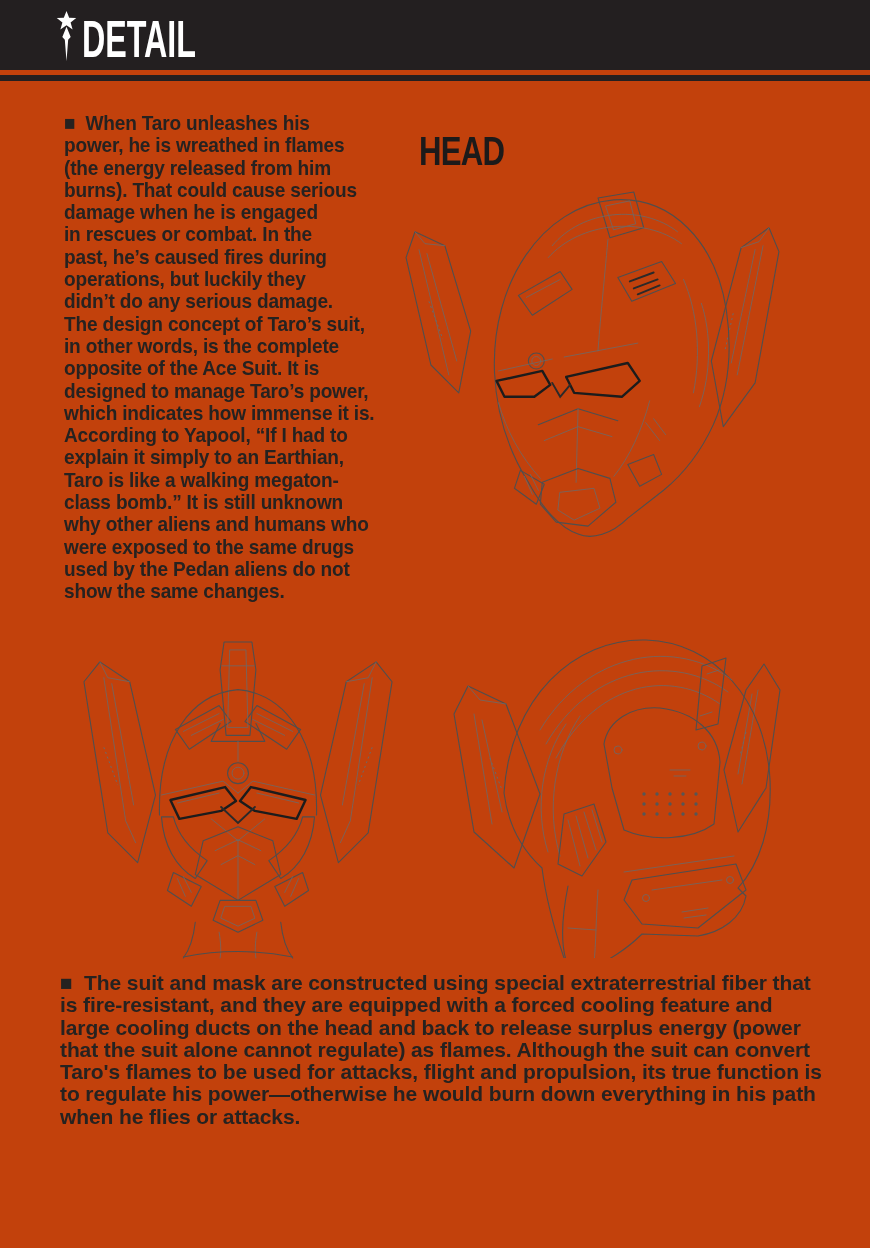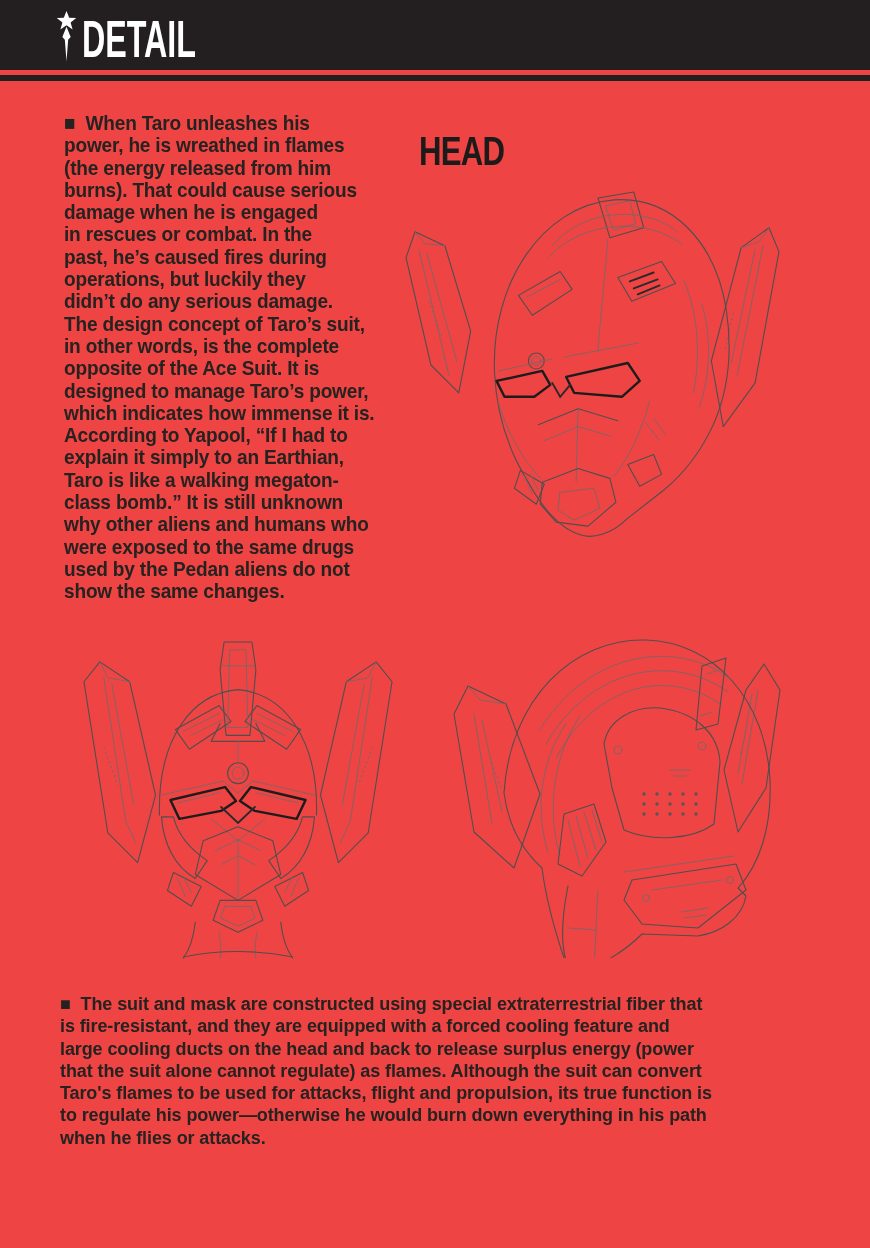--- a/index.html
+++ b/index.html
@@ -1,17 +1,17 @@
 <!DOCTYPE html>
 <html><head>
 <meta charset="utf-8">
 <style>
   html,body{margin:0;padding:0;background:#ffffff;}
   .page{
-    position:relative;width:870px;height:1248px;background:#ef4444;
+    position:relative;width:870px;height:1248px;background:#c2410c;
     font-family:"Liberation Sans","DejaVu Sans",sans-serif;overflow:hidden;
   }
   
   .topbar{position:absolute;left:0;top:0;width:870px;height:70px;background:#231f20;}
   .logo{position:absolute;left:54px;top:11px;height:52px;display:flex;align-items:flex-start;}
   .logo svg{display:block;}
   .logo-text{
     display:inline-block;color:#ffffff;font-weight:700;font-size:52px;line-height:50px;
     letter-spacing:0px;transform:scaleX(0.62);transform-origin:0 0;margin-left:3px;margin-top:3px;
     white-space:pre;
@@ -23,21 +23,21 @@
     font-size:20.5px;line-height:22.3px;white-space:pre;
     transform:scaleX(0.93);transform-origin:0 0;letter-spacing:-0.2px;
   }
   .head-title{
     position:absolute;left:419px;top:131px;margin:0;color:#1d1a1a;font-weight:700;
     font-size:41px;line-height:41px;letter-spacing:-1px;white-space:pre;
     transform:scaleX(0.76);transform-origin:0 0;
   }
   .footer-par{
     position:absolute;left:60px;top:972px;color:#262220;font-weight:700;
-    font-size:18px;line-height:22.3px;white-space:pre;letter-spacing:-0.1px;margin-top:21px;
+    font-size:21px;line-height:22.3px;white-space:pre;letter-spacing:-0.1px;
   }
   
   figure{margin:0;padding:0;position:absolute;}
   .fig1{left:402px;top:184px;width:380px;height:358px;}
   .fig2{left:74px; top:636px;width:328px;height:323px;}
   .fig3{left:446px;top:628px;width:340px;height:330px;}
   figure svg{width:100%;height:100%;display:block;}
   .ln  {fill:none;stroke:#4f4f4f;stroke-width:1.1;stroke-linejoin:round;stroke-linecap:round;}
   .lnt {fill:none;stroke:#6a6a6a;stroke-width:0.8;stroke-linejoin:round;stroke-linecap:round;}
   .eye {fill:none;stroke:#1c1c1c;stroke-width:2.4;stroke-linejoin:round;}

